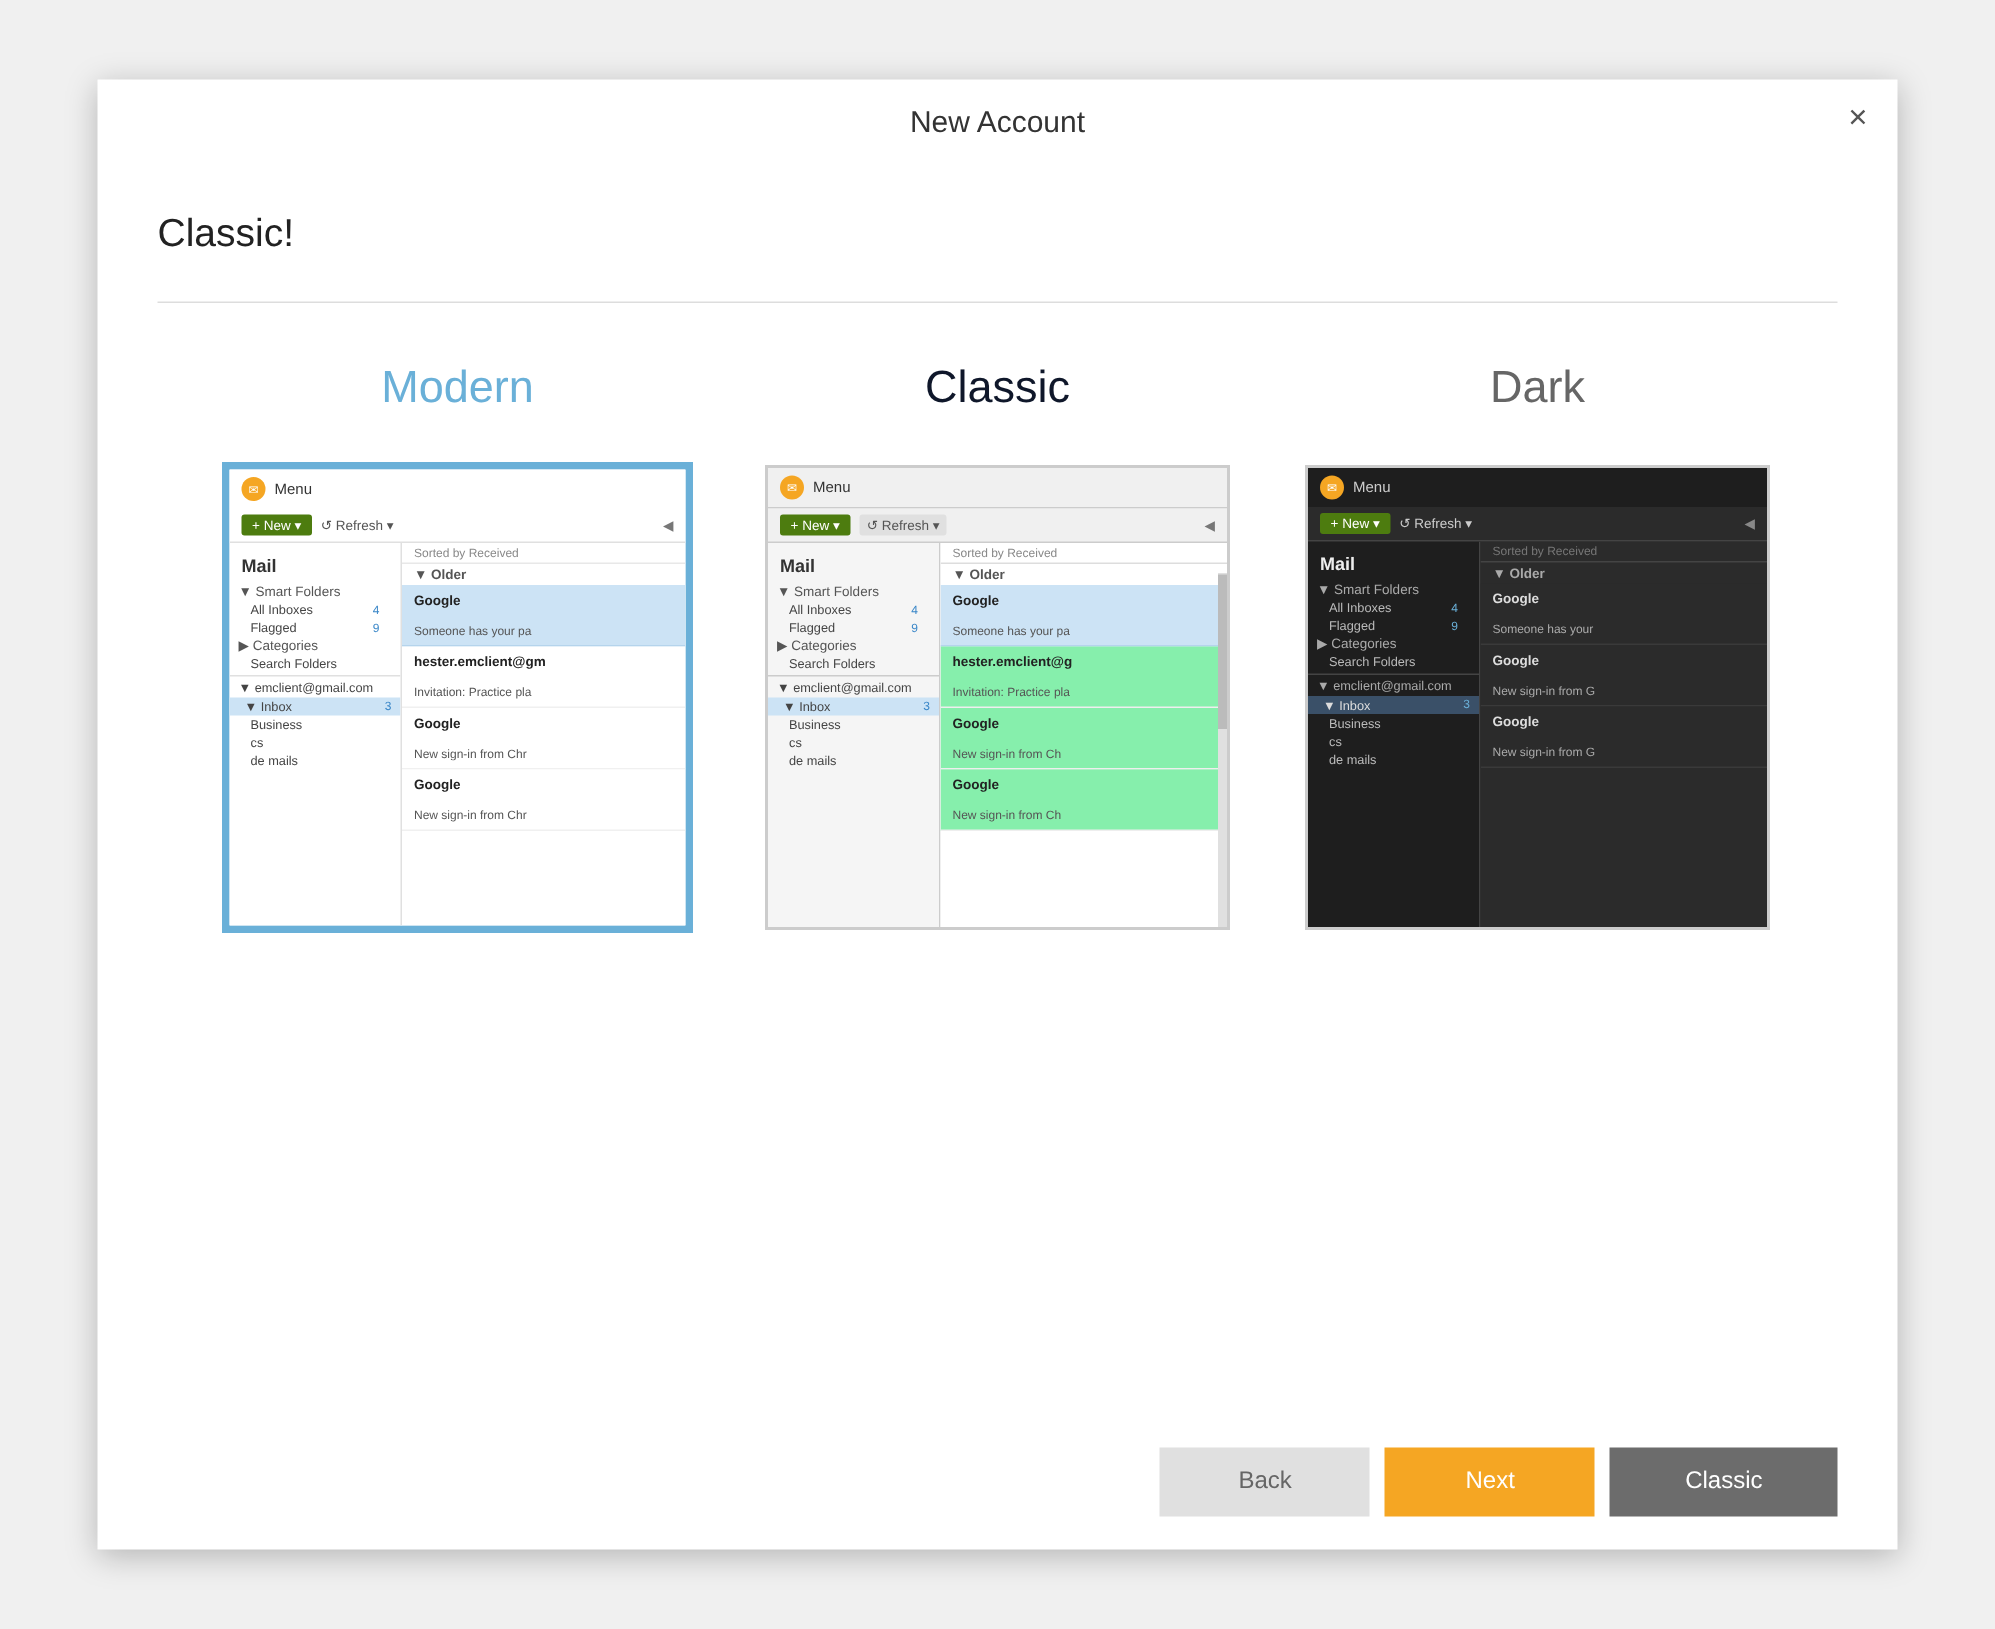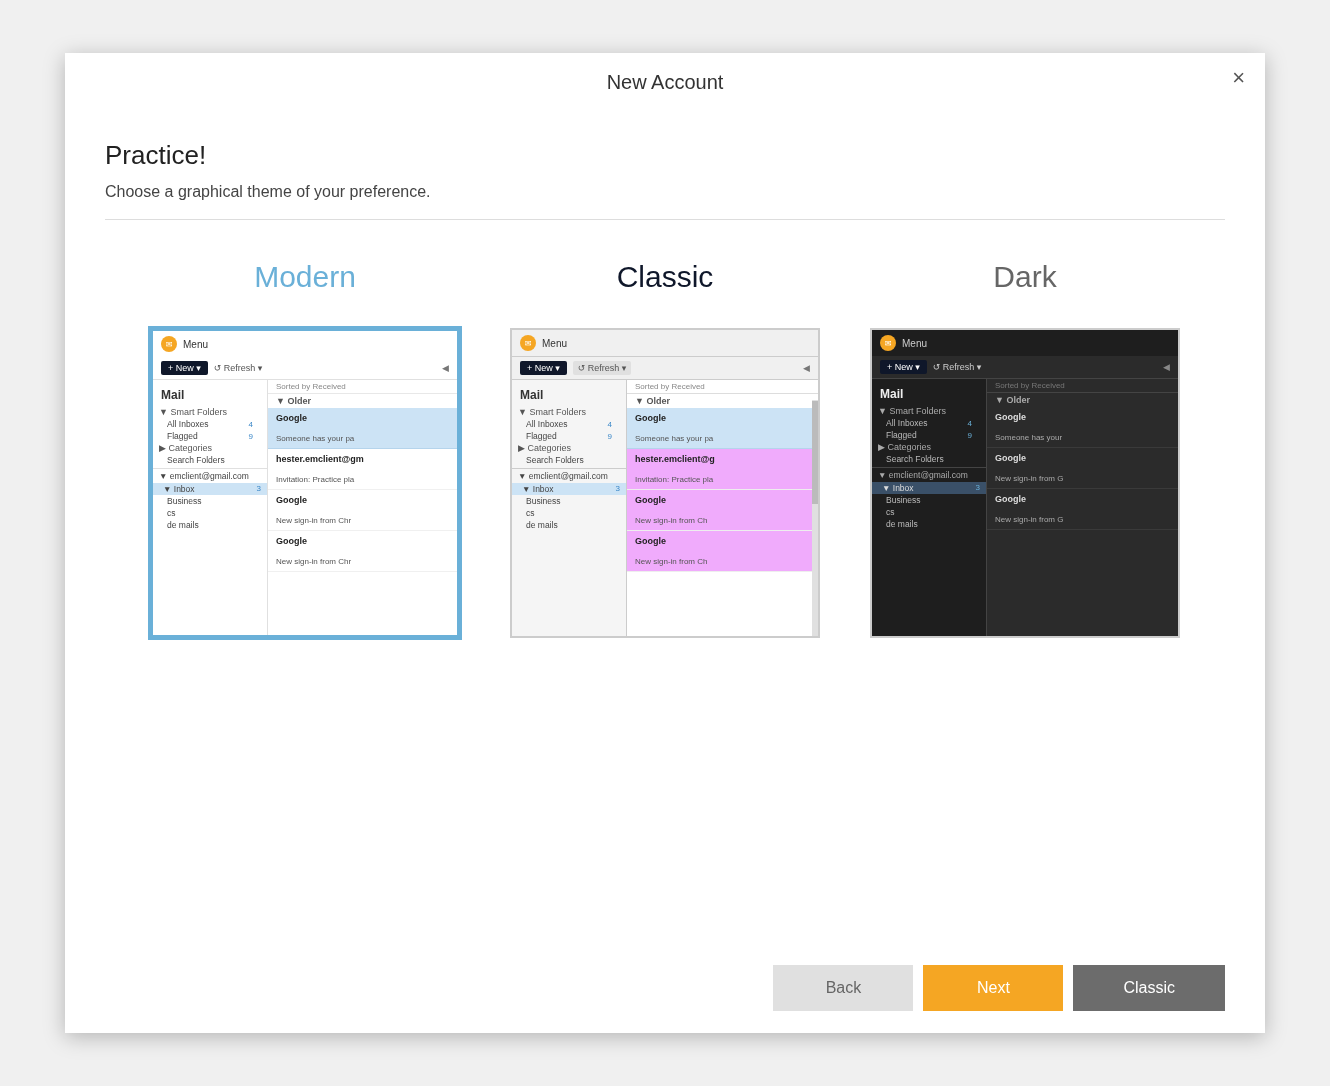--- a/index.html
+++ b/index.html
@@ -153,21 +153,21 @@
       padding: 4px 8px;
       display: flex;
       align-items: center;
       gap: 6px;
       font-size: 9px;
     }
     .prev-toolbar-modern { background: #fff; border-bottom: 1px solid #e0e0e0; }
     .prev-toolbar-classic { background: #f0f0f0; border-bottom: 1px solid #ccc; }
     .prev-toolbar-dark { background: #2b2b2b; border-bottom: 1px solid #444; }
     .prev-new-btn {
-      background: #0f172a;
+      background: #4d7c0f;
       color: #fff;
       padding: 2px 7px;
       border-radius: 2px;
       font-size: 9px;
       display: flex;
       align-items: center;
       gap: 2px;
     }
     .prev-refresh-btn-modern {
       color: #555;
@@ -269,21 +269,21 @@
       gap: 3px;
     }
     .prev-email-group-header-modern { color: #555; }
     .prev-email-group-header-classic { color: #555; }
     .prev-email-group-header-dark { color: #aaa; }
     .prev-email-item {
       padding: 5px 8px;
       border-bottom: 1px solid;
     }
     .prev-email-item-modern { border-color: #f0f0f0; background: #fff; }
-    .prev-email-item-classic { border-color: #eee; background: #f0abfc; }
+    .prev-email-item-classic { border-color: #eee; background: #86efac; }
     .prev-email-item-dark { border-color: #3a3a3a; background: #2b2b2b; }
     .prev-email-item-selected-modern { background: #cce3f5; border-color: #b5d4ec; }
     .prev-email-item-selected-classic { background: #cce3f5; border-color: #b5d4ec; }
     .prev-email-sender {
       font-weight: 600;
       font-size: 9px;
     }
     .prev-email-sender-modern { color: #222; }
     .prev-email-sender-classic { color: #222; }
     .prev-email-sender-dark { color: #ddd; }
@@ -331,22 +331,21 @@
 <body>
 
 <div class="dialog">
 
   <div class="dialog-header">
     <span class="dialog-title">New Account</span>
     <button class="close-btn">×</button>
   </div>
 
   <div class="dialog-body">
-    <h2 class="welcome-title">Practice!</h2>
-    <p class="welcome-subtitle">Choose a graphical theme of your preference.</p>
+    <h2 class="welcome-title">Classic!</h2>
     <br>
     <div class="divider"></div>
 
     <div class="themes-section">
 
       <div class="theme-option">
         <div class="theme-label modern">Modern</div>
         <div class="theme-preview selected">
           <div class="preview-modern">
 

